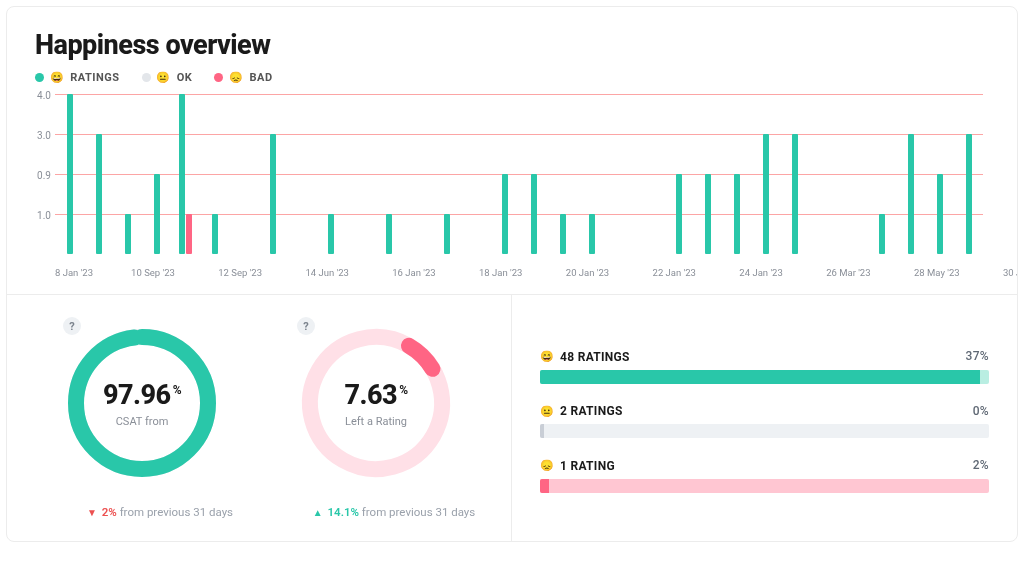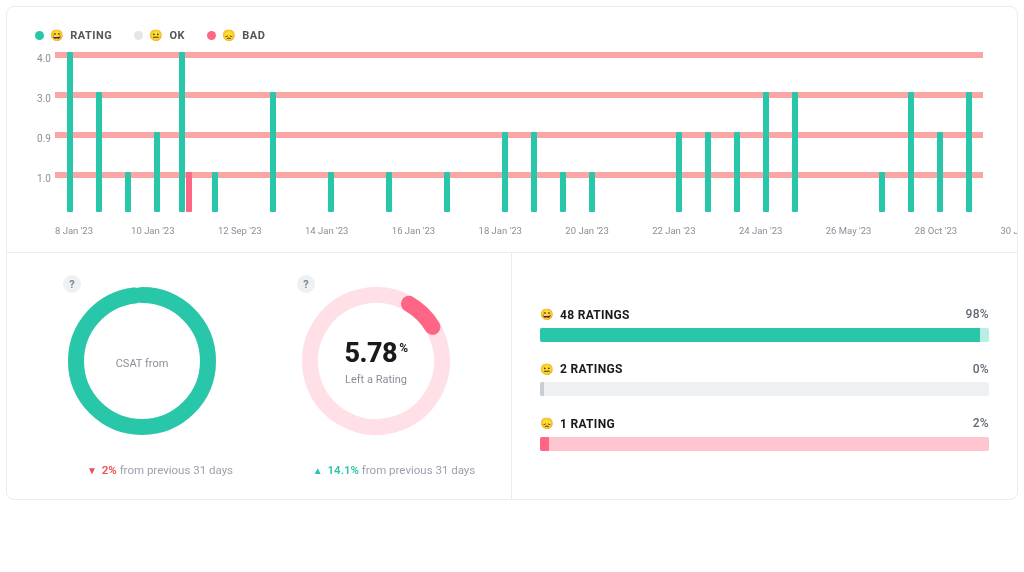--- a/index.html
+++ b/index.html
@@ -37,21 +37,21 @@
   .legend-item { display: flex; align-items: center; gap: 6px; cursor: pointer; }
   .dot { width: 9px; height: 9px; border-radius: 50%; display: inline-block; }
   .dot.teal { background: #29c7a9; }
   .dot.grey { background: #e3e6ea; }
   .dot.pink { background: #ff6584; }
   .emoji { font-size: 11px; }
 
   .chart-area { position: relative; height: 190px; margin-left: -6px; }
   .grid { position: absolute; left: 26px; right: 6px; top: 0; bottom: 30px; }
   .gridline {
-    position: absolute; left: 0; right: 0; border-top: 6px solid #fca5a5; height: 0;
+    position: absolute; left: 0; right: 0; border-top: 1px solid #fca5a5; height: 0;
   }
   .ylabel {
     position: absolute; left: -26px; font-size: 10px; color: #8a8f98; transform: translateY(-50%);
     width: 22px; text-align: right;
   }
   .bars {
     position: absolute; left: 26px; right: 6px; top: 0; bottom: 30px;
     display: flex; align-items: flex-end;
   }
   .slot {
@@ -148,26 +148,27 @@
   .rating-bar.grey .fill { background: #c9ced6; }
   .rating-bar.pink .bg { background: #ffc6d2; }
   .rating-bar.pink .fill { background: #ff6584; }
 </style>
 </head>
 <body>
 
 <div class="card">
 
   <div class="chart-section">
+    <h1 class="title">Happiness overview</h1>
 
     <div class="legend">
       <div class="legend-item">
         <span class="dot teal"></span>
         <span class="emoji">😄</span>
-        <span>RATING</span>
+        <span>RATINGS</span>
       </div>
       <div class="legend-item">
         <span class="dot grey"></span>
         <span class="emoji">😐</span>
         <span>OK</span>
       </div>
       <div class="legend-item">
         <span class="dot pink"></span>
         <span class="emoji">😞</span>
         <span>BAD</span>
@@ -266,98 +267,101 @@
           <div class="slot">
             <div class="bar teal" style="height: 50%;"></div>
           </div>
           <div class="slot">
             <div class="bar teal" style="height: 75%;"></div>
           </div>
         </div>
       <div class="xaxis" id="xaxis">
           <div class="xlabel">8 Jan '23</div>
           <div class="xlabel hidden">9 Jan '23</div>
-          <div class="xlabel">10 Jan '23</div>
+          <div class="xlabel">10 Sep '23</div>
           <div class="xlabel hidden">11 Jan '23</div>
           <div class="xlabel">12 Sep '23</div>
           <div class="xlabel hidden">13 Jan '23</div>
-          <div class="xlabel">14 Jan '23</div>
+          <div class="xlabel">14 Jun '23</div>
           <div class="xlabel hidden">15 Jan '23</div>
           <div class="xlabel">16 Jan '23</div>
           <div class="xlabel hidden">17 Jan '23</div>
           <div class="xlabel">18 Jan '23</div>
           <div class="xlabel hidden">19 Jan '23</div>
           <div class="xlabel">20 Jan '23</div>
           <div class="xlabel hidden">21 Jan '23</div>
           <div class="xlabel">22 Jan '23</div>
           <div class="xlabel hidden">23 Jan '23</div>
           <div class="xlabel">24 Jan '23</div>
           <div class="xlabel hidden">25 Jan '23</div>
-          <div class="xlabel">26 May '23</div>
+          <div class="xlabel">26 Mar '23</div>
           <div class="xlabel hidden">27 Jan '23</div>
-          <div class="xlabel">28 Oct '23</div>
+          <div class="xlabel">28 May '23</div>
           <div class="xlabel hidden">29 Jan '23</div>
           <div class="xlabel">30 Jan '23</div>
         </div>
     </div>
   </div>
 
   <div class="lower">
 
     <div class="gauges">
 
       <div class="gauge-box">
         <div class="help">?</div>
         <div class="ring-wrap">
           <svg width="160" height="160" viewBox="0 0 160 160">
             <circle cx="80" cy="80" r="66" fill="none" stroke-width="16" stroke="#e9edf1"></circle>
             <circle id="csat-arc" cx="80" cy="80" r="66" fill="none" stroke-width="16" stroke-linecap="round" stroke="#29c7a9" stroke-dasharray="406.3964256683756 414.6902302738527"></circle>
           </svg>
           <div class="ring-center">
+            <div class="ring-number">
+              <span>97.96</span><span class="pct-sup">%</span>
+            </div>
             <div class="ring-label">CSAT from</div>
           </div>
         </div>
         <div class="delta red">
           <span class="arrow">▼</span>
           <span class="val">2%</span>
           <span>from previous 31 days</span>
         </div>
       </div>
 
       <div class="gauge-box">
         <div class="help">?</div>
         <div class="ring-wrap r2">
           <svg width="160" height="160" viewBox="0 0 160 160">
             <circle cx="80" cy="80" r="66" fill="none" stroke-width="16" stroke="#ffe0e7"></circle>
             <circle id="rating-arc" cx="80" cy="80" r="66" fill="none" stroke-width="16" stroke-linecap="round" stroke="#ff6584" stroke-dasharray="33.17521842190822 414.6902302738527"></circle>
           </svg>
           <div class="ring-center">
             <div class="ring-number">
-              <span>5.78</span><span class="pct-sup">%</span>
+              <span>7.63</span><span class="pct-sup">%</span>
             </div>
             <div class="ring-label">Left a Rating</div>
           </div>
         </div>
         <div class="delta green">
           <span class="arrow">▲</span>
           <span class="val">14.1%</span>
           <span>from previous 31 days</span>
         </div>
       </div>
 
     </div>
 
     <div class="ratings" id="ratings">
         <div class="rating-row">
           <div class="rating-top">
             <div class="left">
               <span class="emoji">😄</span>
               <span>48 RATINGS</span>
             </div>
-            <span class="rating-pct">98%</span>
+            <span class="rating-pct">37%</span>
           </div>
           <div class="rating-bar teal">
             <div class="bg"></div>
             <div class="fill" style="width:98%"></div>
           </div>
         </div>
         <div class="rating-row">
           <div class="rating-top">
             <div class="left">
               <span class="emoji">😐</span>

